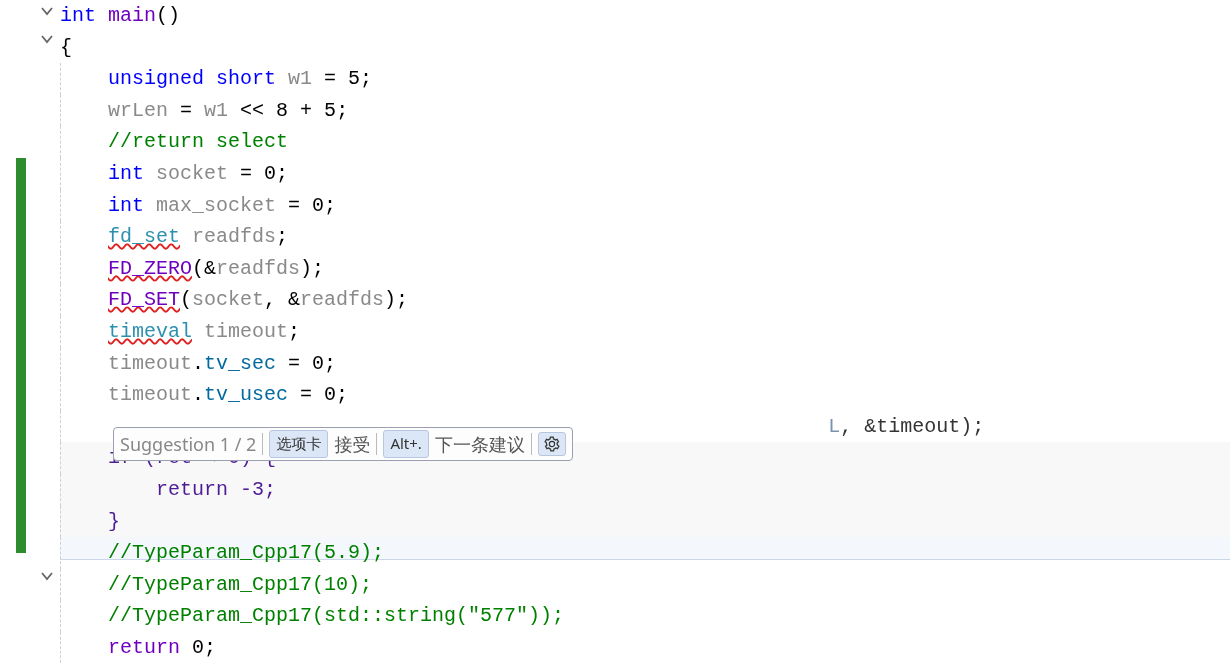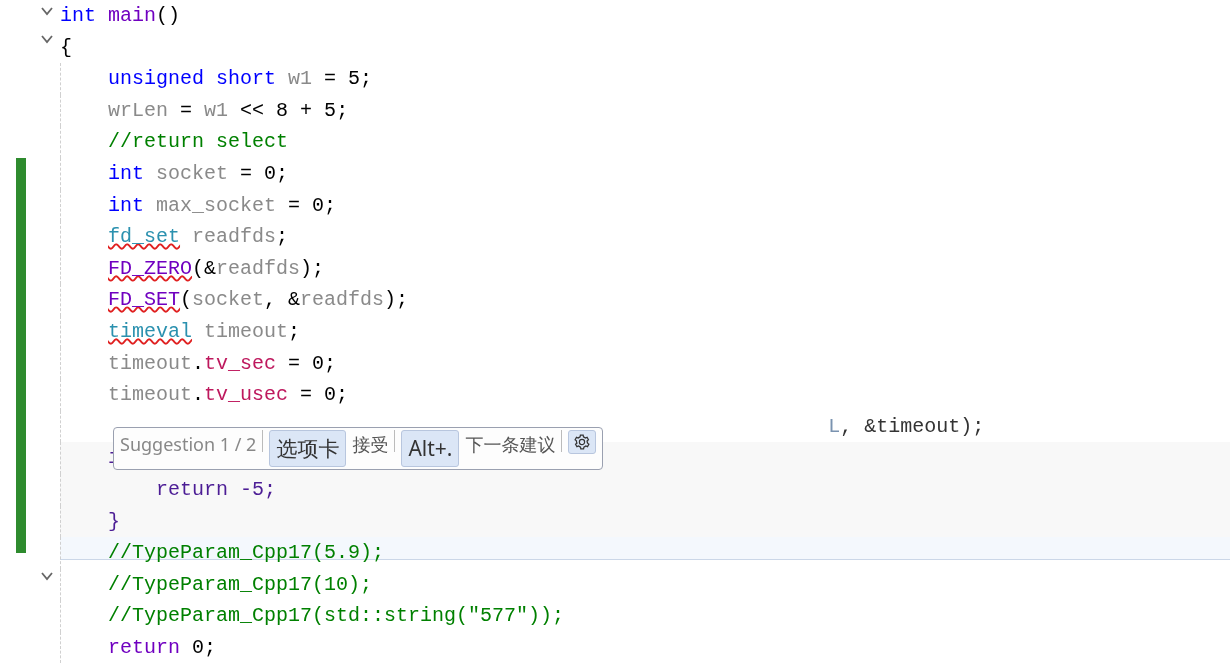--- a/index.html
+++ b/index.html
@@ -43,51 +43,51 @@
   left: 0;
   top: 0;
   bottom: 0;
   border-left: 1px dashed #d0d0d0;
 }
 .kw-blue { color: #0000ff; }
 .kw-purple { color: #7000c0; }
 .ident { color: #8a8a8a; }
 .comment { color: #008000; }
 .type-teal { color: #2b91af; }
-.member { color: #be185d; }
+.member { color: #0369a1; }
 .err-underline {
   text-decoration: underline wavy #e02020;
   text-decoration-skip-ink: none;
 }
 .ghost { color: #4c1d95; }
 .ghost-bg { background: #f8f8f8; }
 .suggestion-toolbar {
   position: absolute;
   border: 1px solid #9aa0b0;
   background: #fdfdfd;
   border-radius: 4px;
   display: flex;
-  align-items: flex-start;
+  align-items: center;
   font-family: system-ui, -apple-system, "Segoe UI", sans-serif;
   font-size: 18px;
   color: #555;
   padding: 2px 6px;
   gap: 6px;
   z-index: 50;
 }
 .suggestion-toolbar .sep {
   width: 1px;
   height: 22px;
   background: #bbb;
 }
 .kbd {
   background: #dbe6f6;
   border-radius: 3px;
   padding: 1px 6px;
-  font-size: 21px;
+  font-size: 15px;
   color: #333;
   border: 1px solid #b8c6de;
 }
 .gear-btn {
   background: #dbe6f6;
   border-radius: 3px;
   padding: 2px 4px;
   border: 1px solid #b8c6de;
   display: flex;
   align-items: center;
@@ -155,21 +155,21 @@
 
   <div class="line"><span class="indent-guide" style="left:0px;"></span>    <span class="err-underline type-teal">timeval</span> <span class="ident">timeout</span><span>;</span></div>
 
   <div class="line"><span class="indent-guide" style="left:0px;"></span>    <span class="ident">timeout</span><span>.</span><span class="member">tv_sec</span><span> = </span><span>0</span><span>;</span></div>
 
   <div class="line"><span class="indent-guide" style="left:0px;"></span>    <span class="ident">timeout</span><span>.</span><span class="member">tv_usec</span><span> = </span><span>0</span><span>;</span></div>
 
   <div class="line"><span class="indent-guide" style="left:0px;"></span>    <span style="visibility:hidden;">                                                            </span><span class="partial-code-behind"><span style="color:#7a93b0;">L</span><span>, &amp;timeout);</span></span></div>
 
   <div class="line ghost-bg"><span class="indent-guide" style="left:0px;"></span>    <span class="ghost">if (ret &lt; 0) {</span></div>
-  <div class="line ghost-bg"><span class="indent-guide" style="left:0px;"></span>    <span class="ghost">    return -5;</span></div>
+  <div class="line ghost-bg"><span class="indent-guide" style="left:0px;"></span>    <span class="ghost">    return -3;</span></div>
   <div class="line ghost-bg"><span class="indent-guide" style="left:0px;"></span>    <span class="ghost">}</span></div>
 
   <div class="line"><span class="indent-guide" style="left:0px;"></span>    <span class="comment">//TypeParam_Cpp17(5.9);</span></div>
 
   <div class="line"><span class="indent-guide" style="left:0px;"></span>    <span class="comment">//TypeParam_Cpp17(10);</span></div>
 
   <div class="line"><span class="indent-guide" style="left:0px;"></span>    <span class="comment">//TypeParam_Cpp17(std::string("577"));</span></div>
 
   <div class="line" style="height:10px; overflow:hidden;"><span class="indent-guide" style="left:0px;"></span>    <span class="kw-purple">return</span> <span>0</span><span>;</span></div>
 

